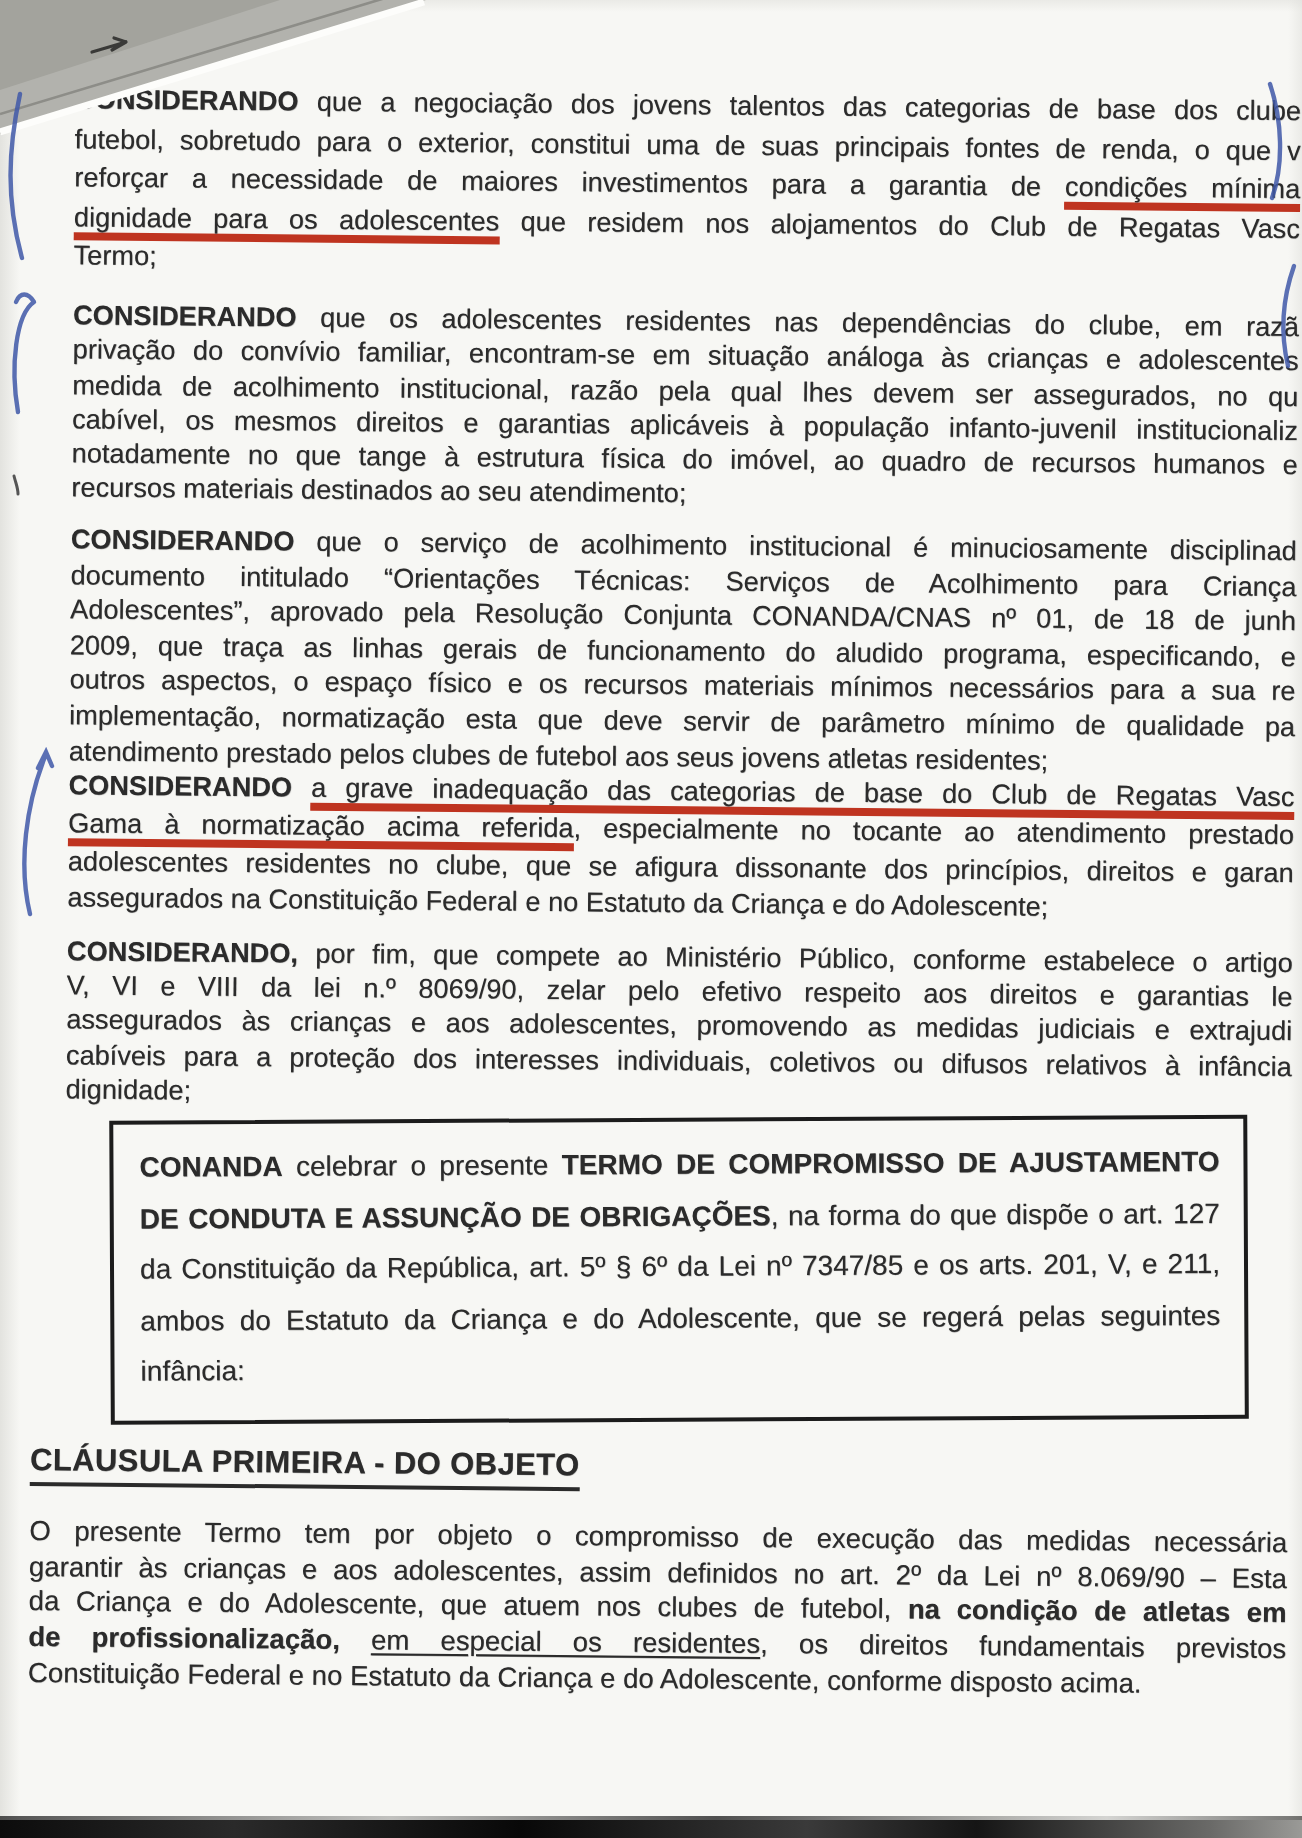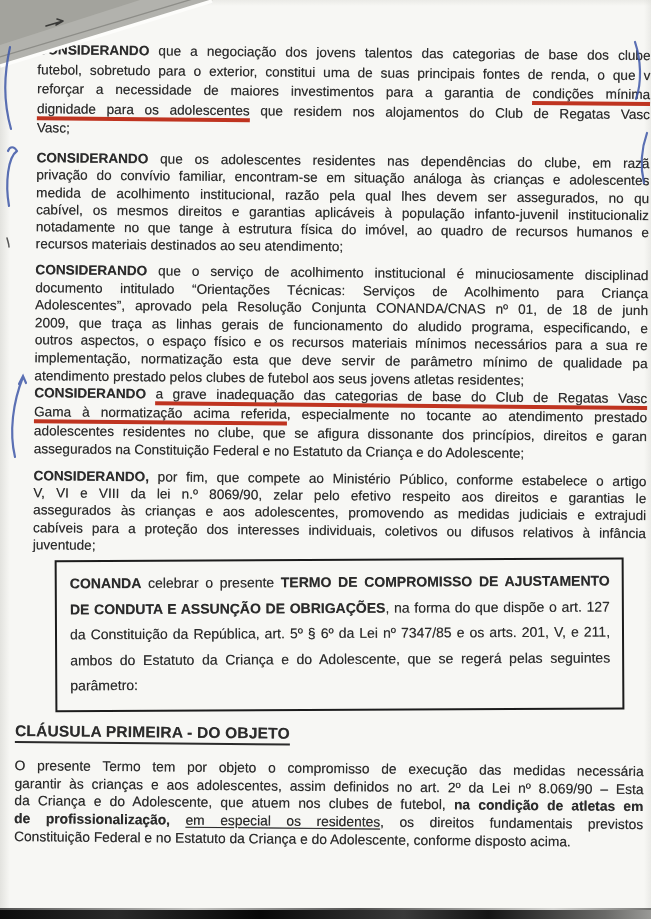--- a/index.html
+++ b/index.html
@@ -64,21 +64,21 @@
 <body>
 
 <div class="page" data-name="scanned-document-page">
 
   <div class="content" data-name="document-content">
       <div data-name="para-considerando-1" class="para">
         <div class="line" data-name="text-line"><span class="b" data-name="text-segment">CONSIDERANDO</span><span class="" data-name="text-segment"> que a negociação dos jovens talentos das categorias de base dos clube</span></div>
         <div class="line" data-name="text-line"><span class="" data-name="text-segment">futebol, sobretudo para o exterior, constitui uma de suas principais fontes de renda, o que v</span></div>
         <div class="line" data-name="text-line"><span class="" data-name="text-segment">reforçar a necessidade de maiores investimentos para a garantia de </span><span class="r" data-name="red-marked-text">condições mínima</span></div>
         <div class="line" data-name="text-line"><span class="r" data-name="red-marked-text">dignidade para os adolescentes</span><span class="" data-name="text-segment"> que residem nos alojamentos do Club de Regatas Vasc</span></div>
-        <div class="line last" data-name="text-line"><span class="" data-name="text-segment">Vasc;</span></div>
+        <div class="line last" data-name="text-line"><span class="" data-name="text-segment">Termo;</span></div>
       </div>
       <div data-name="para-considerando-2" class="para">
         <div class="line" data-name="text-line"><span class="b" data-name="text-segment">CONSIDERANDO</span><span class="" data-name="text-segment"> que os adolescentes residentes nas dependências do clube, em razã</span></div>
         <div class="line" data-name="text-line"><span class="" data-name="text-segment">privação do convívio familiar, encontram-se em situação análoga às crianças e adolescentes</span></div>
         <div class="line" data-name="text-line"><span class="" data-name="text-segment">medida de acolhimento institucional, razão pela qual lhes devem ser assegurados, no qu</span></div>
         <div class="line" data-name="text-line"><span class="" data-name="text-segment">cabível, os mesmos direitos e garantias aplicáveis à população infanto-juvenil institucionaliz</span></div>
         <div class="line" data-name="text-line"><span class="" data-name="text-segment">notadamente no que tange à estrutura física do imóvel, ao quadro de recursos humanos e</span></div>
         <div class="line last" data-name="text-line"><span class="" data-name="text-segment">recursos materiais destinados ao seu atendimento;</span></div>
       </div>
       <div data-name="para-considerando-3" class="para">
@@ -94,28 +94,28 @@
         <div class="line" data-name="text-line"><span class="b" data-name="text-segment">CONSIDERANDO </span><span class="r" data-name="red-marked-text">a grave inadequação das categorias de base do Club de Regatas Vasc</span></div>
         <div class="line" data-name="text-line"><span class="r" data-name="red-marked-text">Gama à normatização acima referida</span><span class="" data-name="text-segment">, especialmente no tocante ao atendimento prestado</span></div>
         <div class="line" data-name="text-line"><span class="" data-name="text-segment">adolescentes residentes no clube, que se afigura dissonante dos princípios, direitos e garan</span></div>
         <div class="line last" data-name="text-line"><span class="" data-name="text-segment">assegurados na Constituição Federal e no Estatuto da Criança e do Adolescente;</span></div>
       </div>
       <div data-name="para-considerando-5" class="para">
         <div class="line" data-name="text-line"><span class="b" data-name="text-segment">CONSIDERANDO,</span><span class="" data-name="text-segment"> por fim, que compete ao Ministério Público, conforme estabelece o artigo</span></div>
         <div class="line" data-name="text-line"><span class="" data-name="text-segment">V, VI e VIII da lei n.º 8069/90, zelar pelo efetivo respeito aos direitos e garantias le</span></div>
         <div class="line" data-name="text-line"><span class="" data-name="text-segment">assegurados às crianças e aos adolescentes, promovendo as medidas judiciais e extrajudi</span></div>
         <div class="line" data-name="text-line"><span class="" data-name="text-segment">cabíveis para a proteção dos interesses individuais, coletivos ou difusos relativos à infância</span></div>
-        <div class="line last" data-name="text-line"><span class="" data-name="text-segment">juventude;</span></div>
+        <div class="line last" data-name="text-line"><span class="" data-name="text-segment">dignidade;</span></div>
       </div>
       <div data-name="resolvem-box" class="para boxed">
         <div class="line" data-name="text-line"><span class="b" data-name="text-segment">CONANDA</span><span class="" data-name="text-segment"> celebrar o presente </span><span class="b" data-name="text-segment">TERMO DE COMPROMISSO DE AJUSTAMENTO</span></div>
         <div class="line" data-name="text-line"><span class="b" data-name="text-segment">DE CONDUTA E ASSUNÇÃO DE OBRIGAÇÕES</span><span class="" data-name="text-segment">, na forma do que dispõe o art. 127</span></div>
         <div class="line" data-name="text-line"><span class="" data-name="text-segment">da Constituição da República, art. 5º § 6º da Lei nº 7347/85 e os arts. 201, V, e 211,</span></div>
         <div class="line" data-name="text-line"><span class="" data-name="text-segment">ambos do Estatuto da Criança e do Adolescente, que se regerá pelas seguintes</span></div>
-        <div class="line last" data-name="text-line"><span class="" data-name="text-segment">parâmetro:</span></div>
+        <div class="line last" data-name="text-line"><span class="" data-name="text-segment">infância:</span></div>
       </div>
       <div data-name="clausula-heading" class="heading"><span data-name="heading-text">CLÁUSULA PRIMEIRA - DO OBJETO</span></div>
       <div data-name="para-objeto" class="para">
         <div class="line" data-name="text-line"><span class="" data-name="text-segment">O presente Termo tem por objeto o compromisso de execução das medidas necessária</span></div>
         <div class="line" data-name="text-line"><span class="" data-name="text-segment">garantir às crianças e aos adolescentes, assim definidos no art. 2º da Lei nº 8.069/90 – Esta</span></div>
         <div class="line" data-name="text-line"><span class="" data-name="text-segment">da Criança e do Adolescente, que atuem nos clubes de futebol, </span><span class="b" data-name="text-segment">na condição de atletas em</span></div>
         <div class="line" data-name="text-line"><span class="b" data-name="text-segment">de profissionalização, </span><span class="u" data-name="underlined-text">em especial os residentes</span><span class="" data-name="text-segment">, os direitos fundamentais previstos</span></div>
         <div class="line last" data-name="text-line"><span class="" data-name="text-segment">Constituição Federal e no Estatuto da Criança e do Adolescente, conforme disposto acima.</span></div>
       </div>
     </div>

